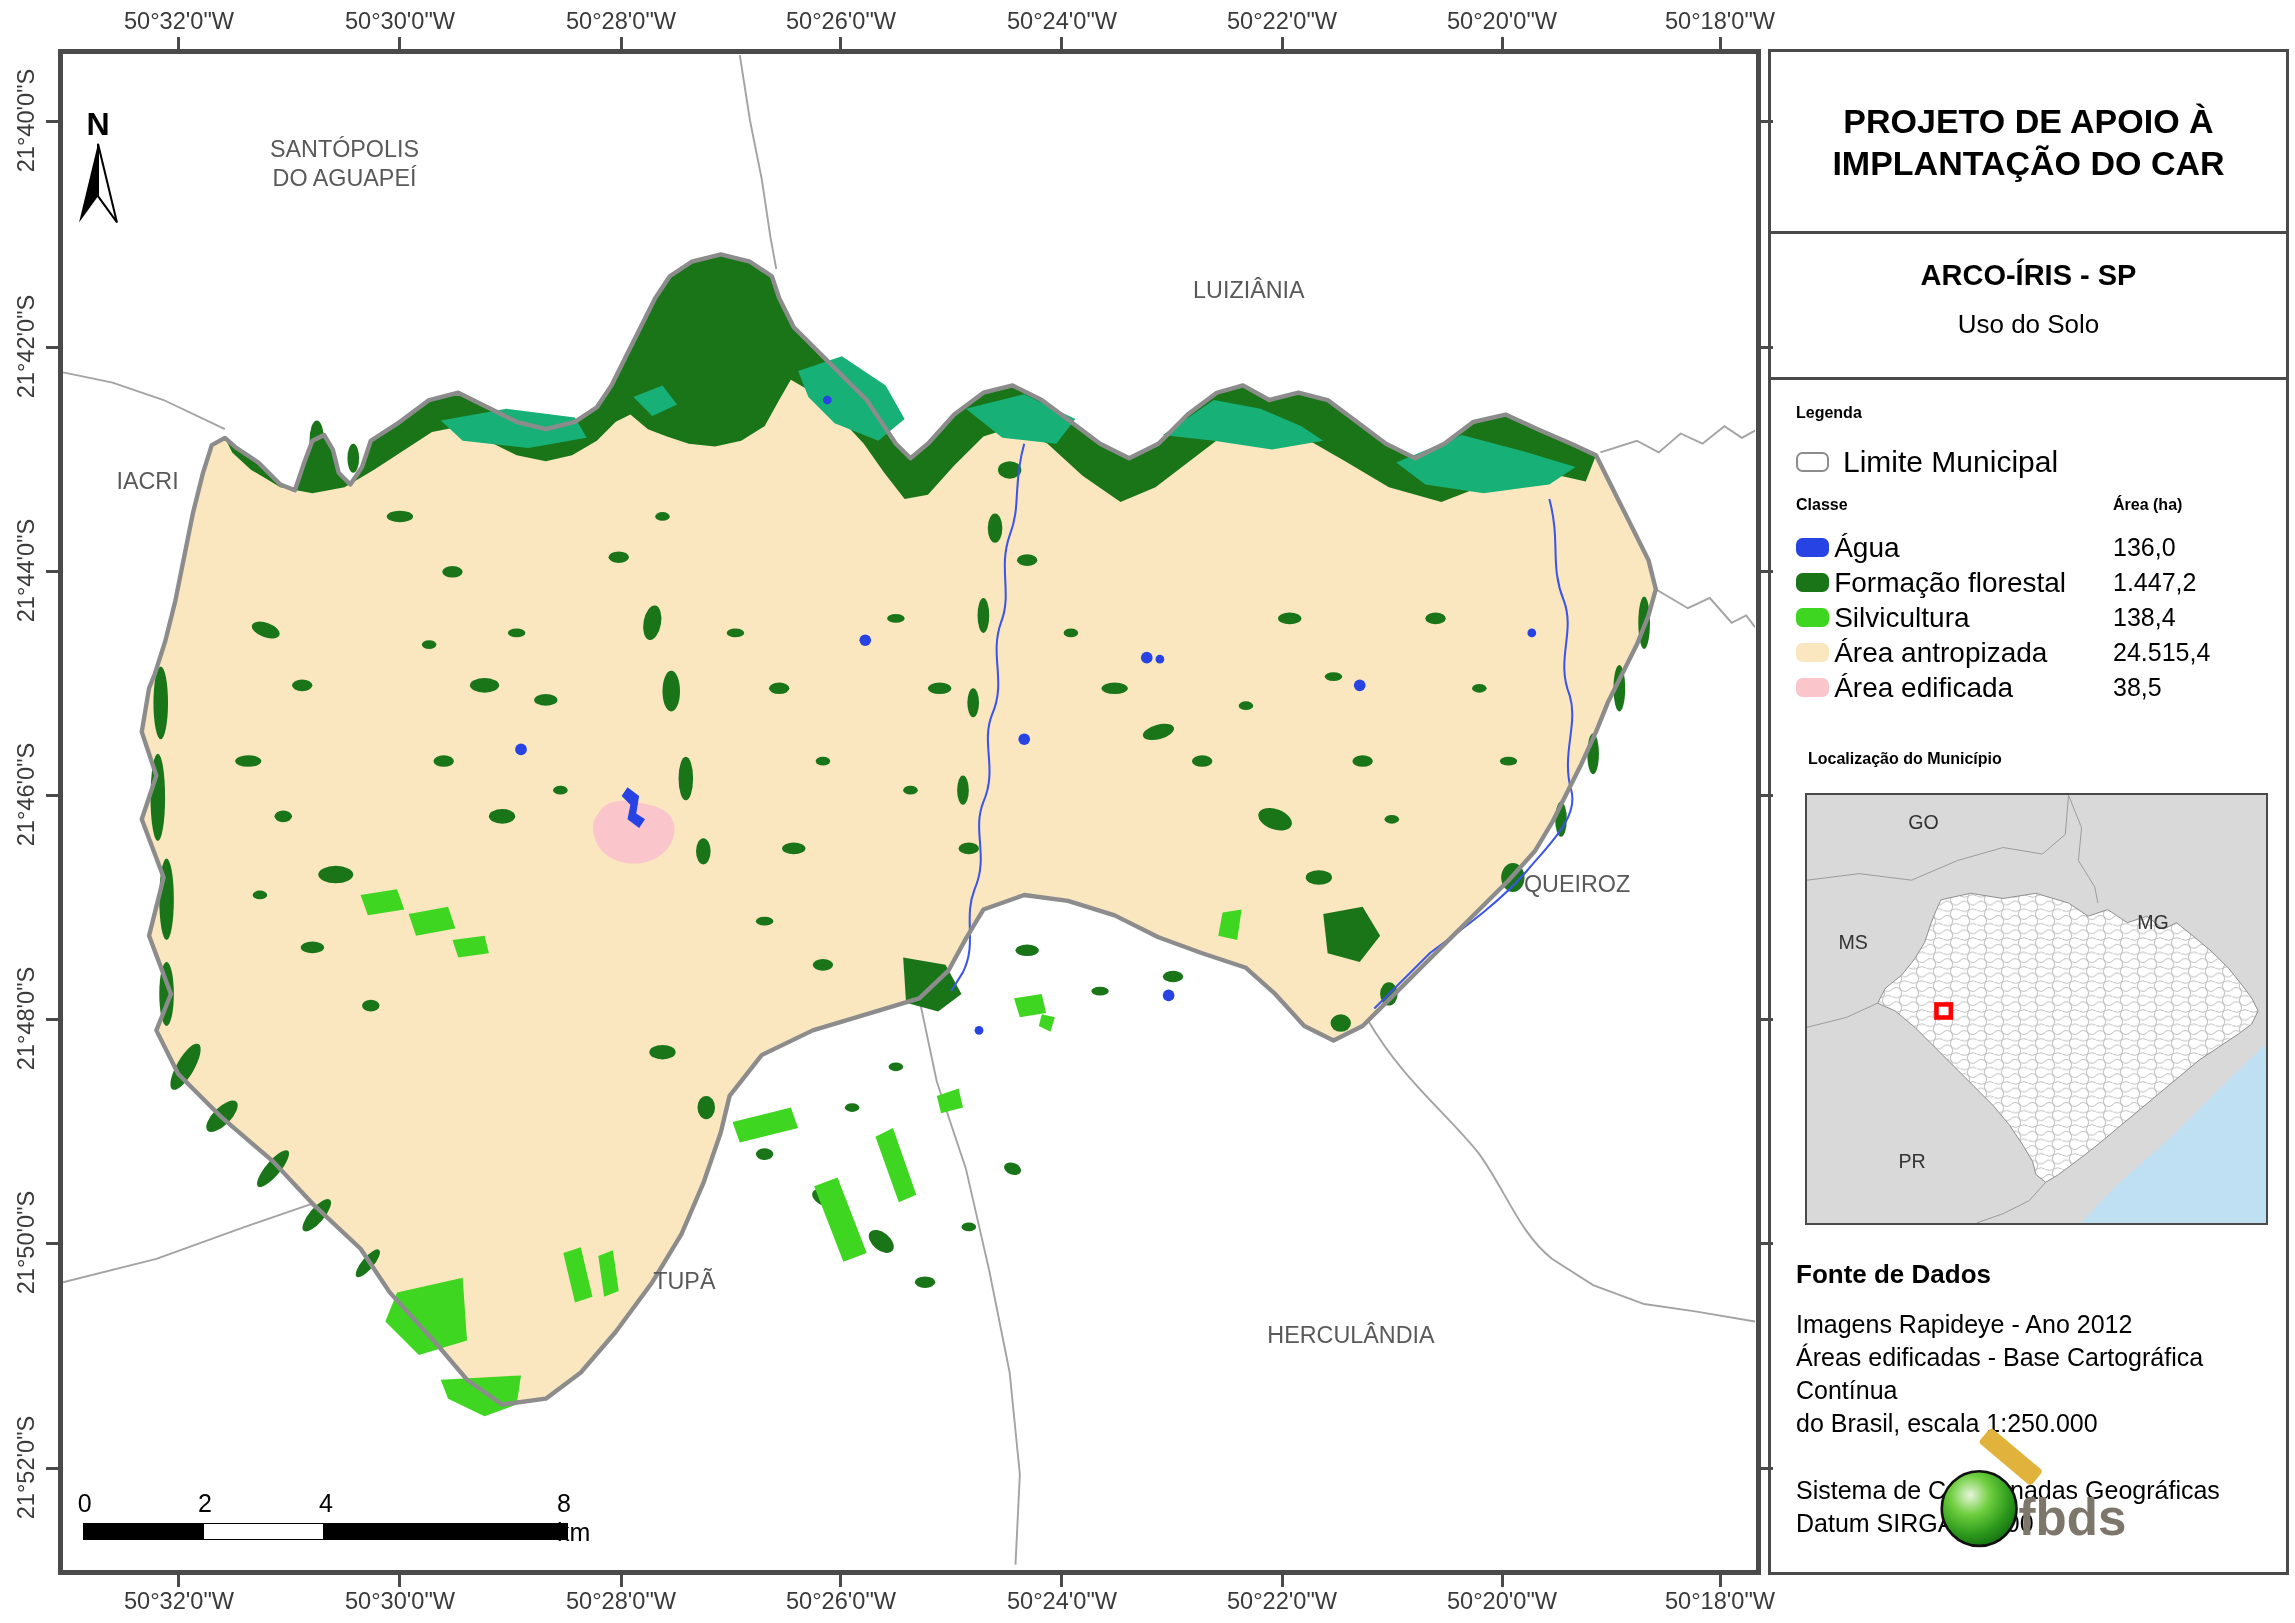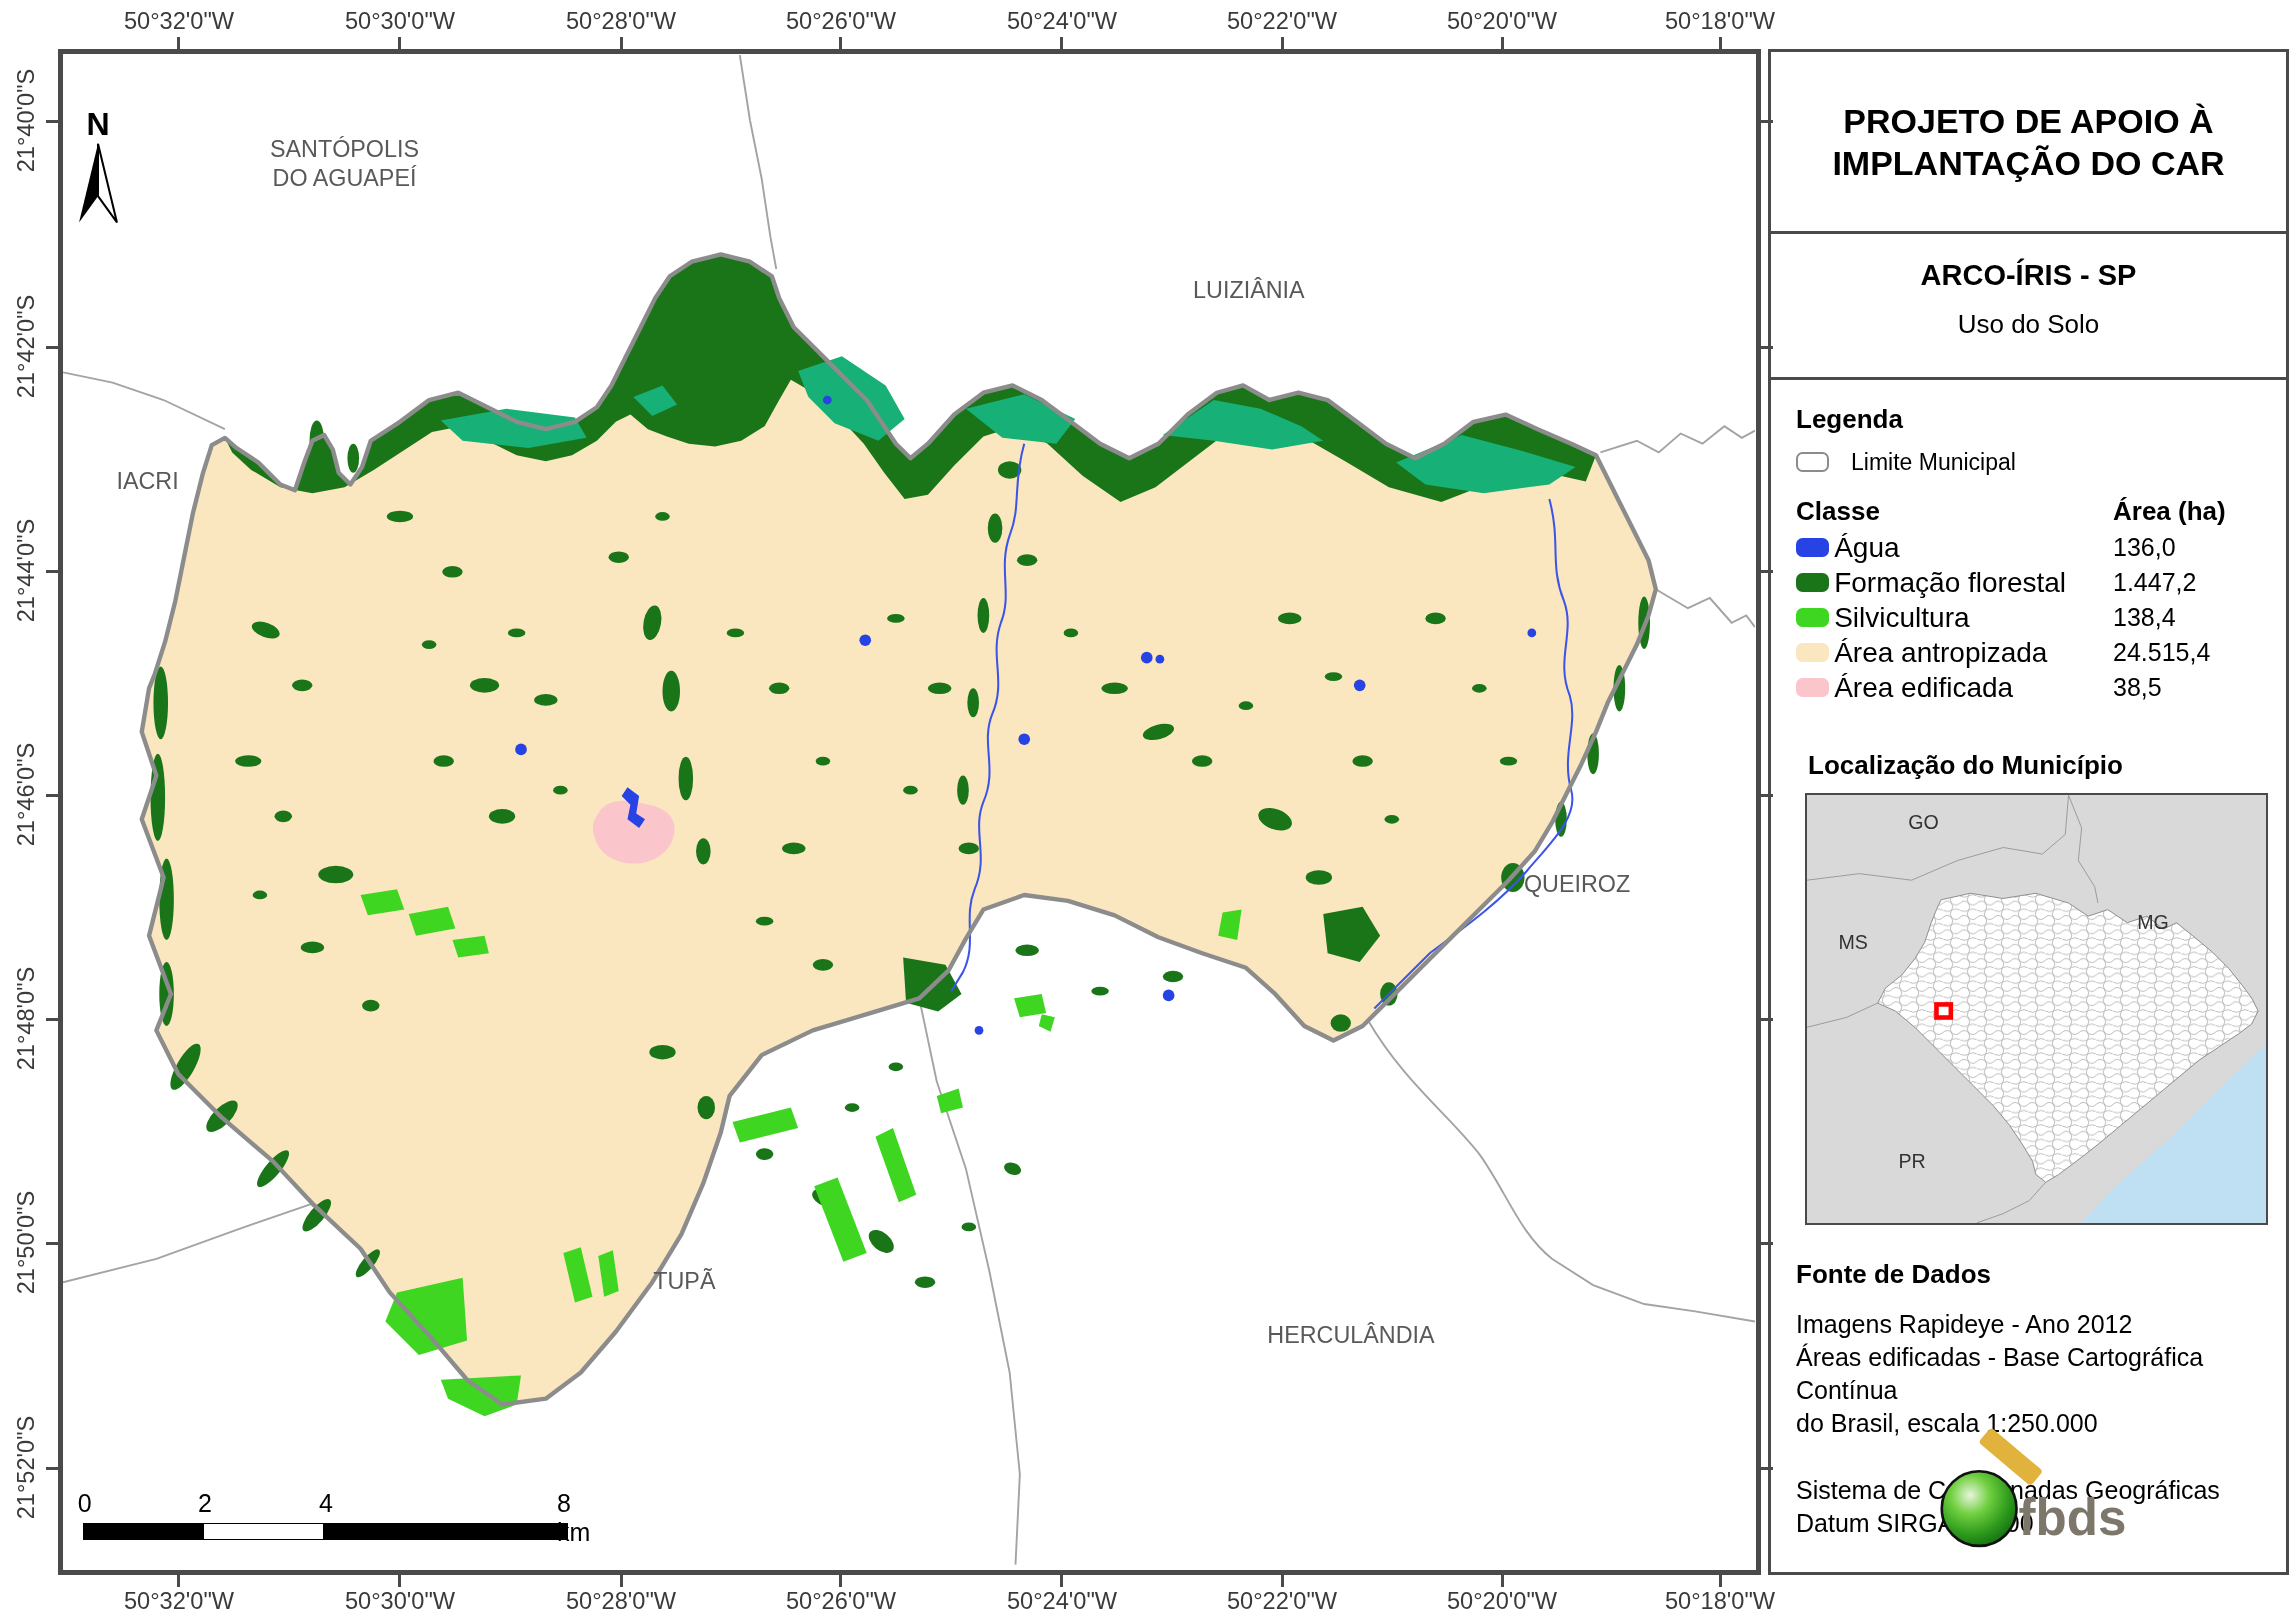--- a/index.html
+++ b/index.html
@@ -27,26 +27,26 @@
   
   .panel-box{position:absolute;left:1768px;width:521px;border:3.3px solid var(--frame);
              box-sizing:border-box;background:#fff;}
   #title-box{top:49px;height:185px;display:flex;align-items:center;justify-content:center;text-align:center;}
   #title-box .t{font-size:34px;font-weight:bold;line-height:42px;}
   #subtitle-box{top:231px;height:149px;text-align:center;}
   #subtitle-box .muni{margin-top:25px;font-size:29px;font-weight:bold;}
   #subtitle-box .theme{margin-top:17px;font-size:26px;}
   #content-box{top:377px;height:1198px;}
 
-  .h-bold{position:absolute;font-size:26px;font-weight:bold;}
+  .h-bold{position:absolute;font-size:16px;font-weight:bold;}
   #legend-heading{left:25px;top:23.6px;}
   #limite-row{position:absolute;left:25px;top:67px;height:30px;display:flex;align-items:center;}
   .swatch{width:33px;height:19.6px;border-radius:6.5px;flex:0 0 auto;}
   #limite-row .swatch{background:var(--limite-fill);border:2.6px solid var(--boundary);box-sizing:border-box;}
-  #limite-row .lab{font-size:23px;margin-left:22px;}
+  #limite-row .lab{font-size:30px;margin-left:14px;}
   #classe-heading{left:25px;top:116px;}
   #area-heading{left:342px;top:116px;}
   #legend-rows{position:absolute;left:25px;top:150px;width:478px;}
   .leg-row{position:relative;height:35px;display:flex;align-items:center;}
   .leg-row .lab{font-size:28px;margin-left:5.2px;}
   .leg-row .val{position:absolute;left:317px;font-size:25px;}
 
   #loc-heading{left:37px;top:370px;}
   #inset-wrap{position:absolute;left:34px;top:413px;width:459px;height:428px;
               border:2.6px solid var(--frame);box-sizing:content-box;background:var(--inset-land);}

